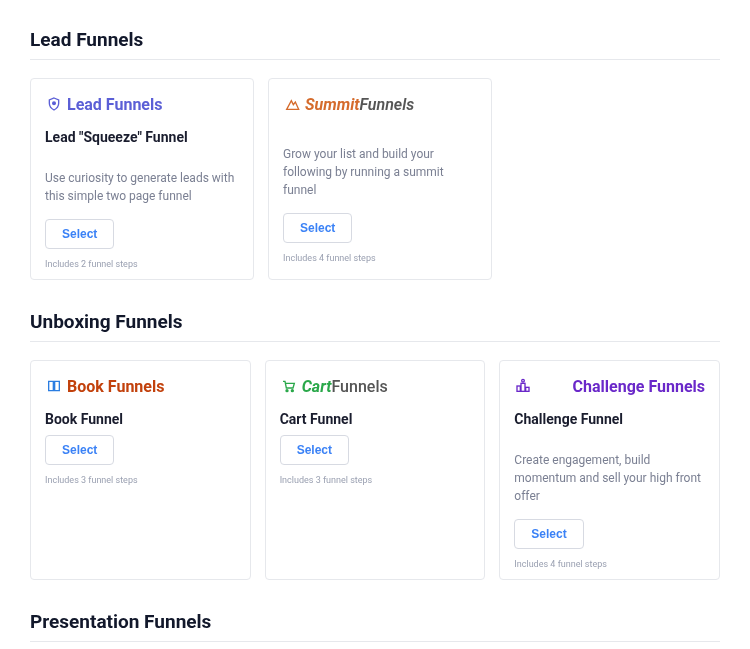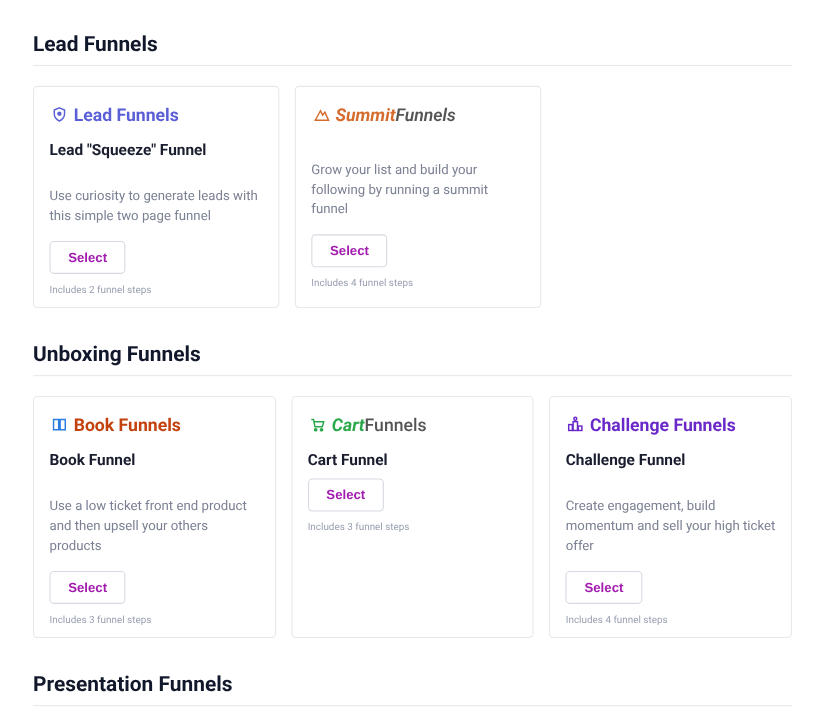--- a/index.html
+++ b/index.html
@@ -56,41 +56,41 @@
       font-size: 12px;
       line-height: 1.5;
       color: #7b8093;
       margin-bottom: 14px;
       min-height: 36px;
       margin-top: 16px;
     }
     .select-btn {
       font-size: 12px;
       font-weight: 600;
-      color: #a21caf;
+      color: #3b82f6;
       background: #fff;
       border: 1px solid #d7dae2;
       border-radius: 4px;
       padding: 7px 16px;
       cursor: pointer;
       align-self: flex-start;
       margin-bottom: 10px;
     }
     .steps-note {
       font-size: 9px;
       color: #9aa0b1;
     }
     
     .c-lead   { color: #5b5fd6; }
     .c-summit { color: #d56b2c; font-style: italic; }
     .c-summit .thin { color:#555; font-weight:600; }
     .c-book   { color: #c2410c; }
     .c-cart   .bold { color:#2aa84a;font-style:italic; }
     .c-cart   .thin { color:#555; font-weight:500; }
-    .c-chal   { color:#6a28c9; }
+    .c-chal   { color:#6a28c9;justify-content:space-between; }
   </style>
 </head>
 <body>
 
 <h2 class="section-title">Lead Funnels</h2>
 <hr class="divider">
 <div class="card-row">
 
   <div class="card">
     <div class="logo c-lead">
@@ -131,21 +131,20 @@
   <div class="card">
     <div class="logo c-book">
       <span class="icon-slot">
         <svg viewBox="0 0 24 24" width="16" height="16" fill="none" stroke="#2a7de1" stroke-width="2">
             <path d="M4 5h7v14H4zM13 5h7v14h-7z"></path>
           </svg>
       </span>
       <span><span>Book</span> <span>Funnels</span></span>
     </div>
     <div class="card-title">Book Funnel</div>
-    <div class="card-desc">Use a low ticket front end product and then upsell your others products</div>
     <button class="select-btn">Select</button>
     <div class="steps-note">Includes 3 funnel steps</div>
   </div>
 
   <div class="card">
     <div class="logo c-cart">
       <span class="icon-slot">
         <svg viewBox="0 0 24 24" width="18" height="16" fill="none" stroke="#2aa84a" stroke-width="2">
             <path d="M3 5h3l2 10h10l2-7H7"></path>
             <circle cx="9" cy="19" r="1.5" fill="#2aa84a"></circle>
@@ -165,21 +164,21 @@
         <svg viewBox="0 0 24 24" width="16" height="16" fill="none" stroke="#6a28c9" stroke-width="2">
             <rect x="9" y="8" width="6" height="12"></rect>
             <rect x="3" y="12" width="5" height="8"></rect>
             <rect x="16" y="14" width="5" height="6"></rect>
             <circle cx="12" cy="4" r="2"></circle>
           </svg>
       </span>
       <span><span>Challenge</span> <span>Funnels</span></span>
     </div>
     <div class="card-title">Challenge Funnel</div>
-    <div class="card-desc">Create engagement, build momentum and sell your high ticket offer</div>
+    <div class="card-desc">Create engagement, build momentum and sell your high front offer</div>
     <button class="select-btn">Select</button>
     <div class="steps-note">Includes 4 funnel steps</div>
   </div>
 
 </div>
 
 <h2 class="section-title">Presentation Funnels</h2>
 <hr class="divider">
 
 </body></html>

